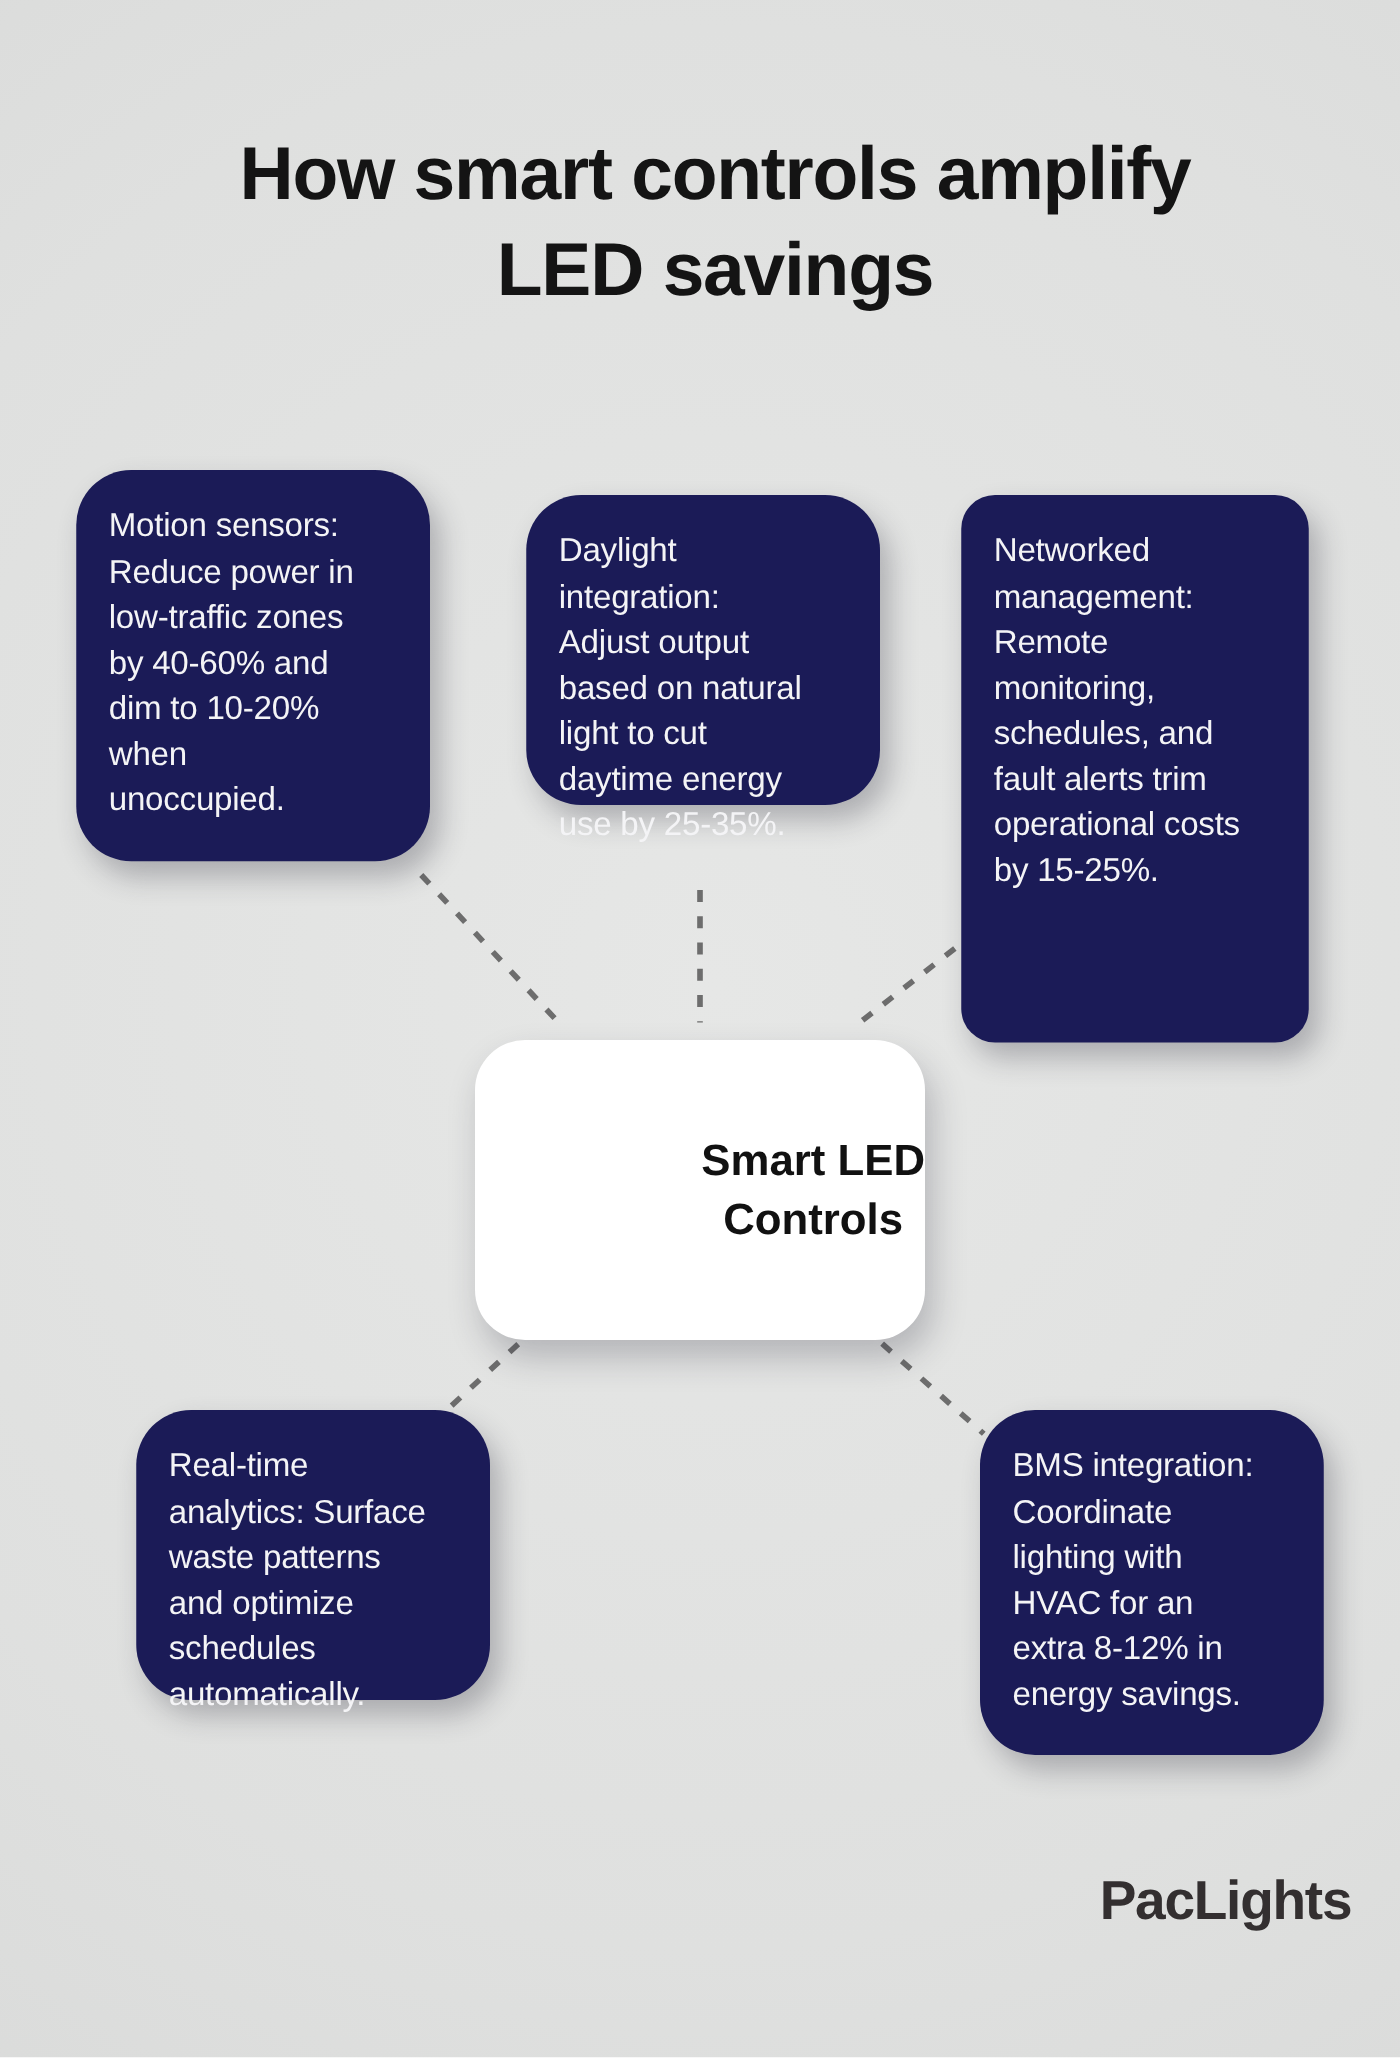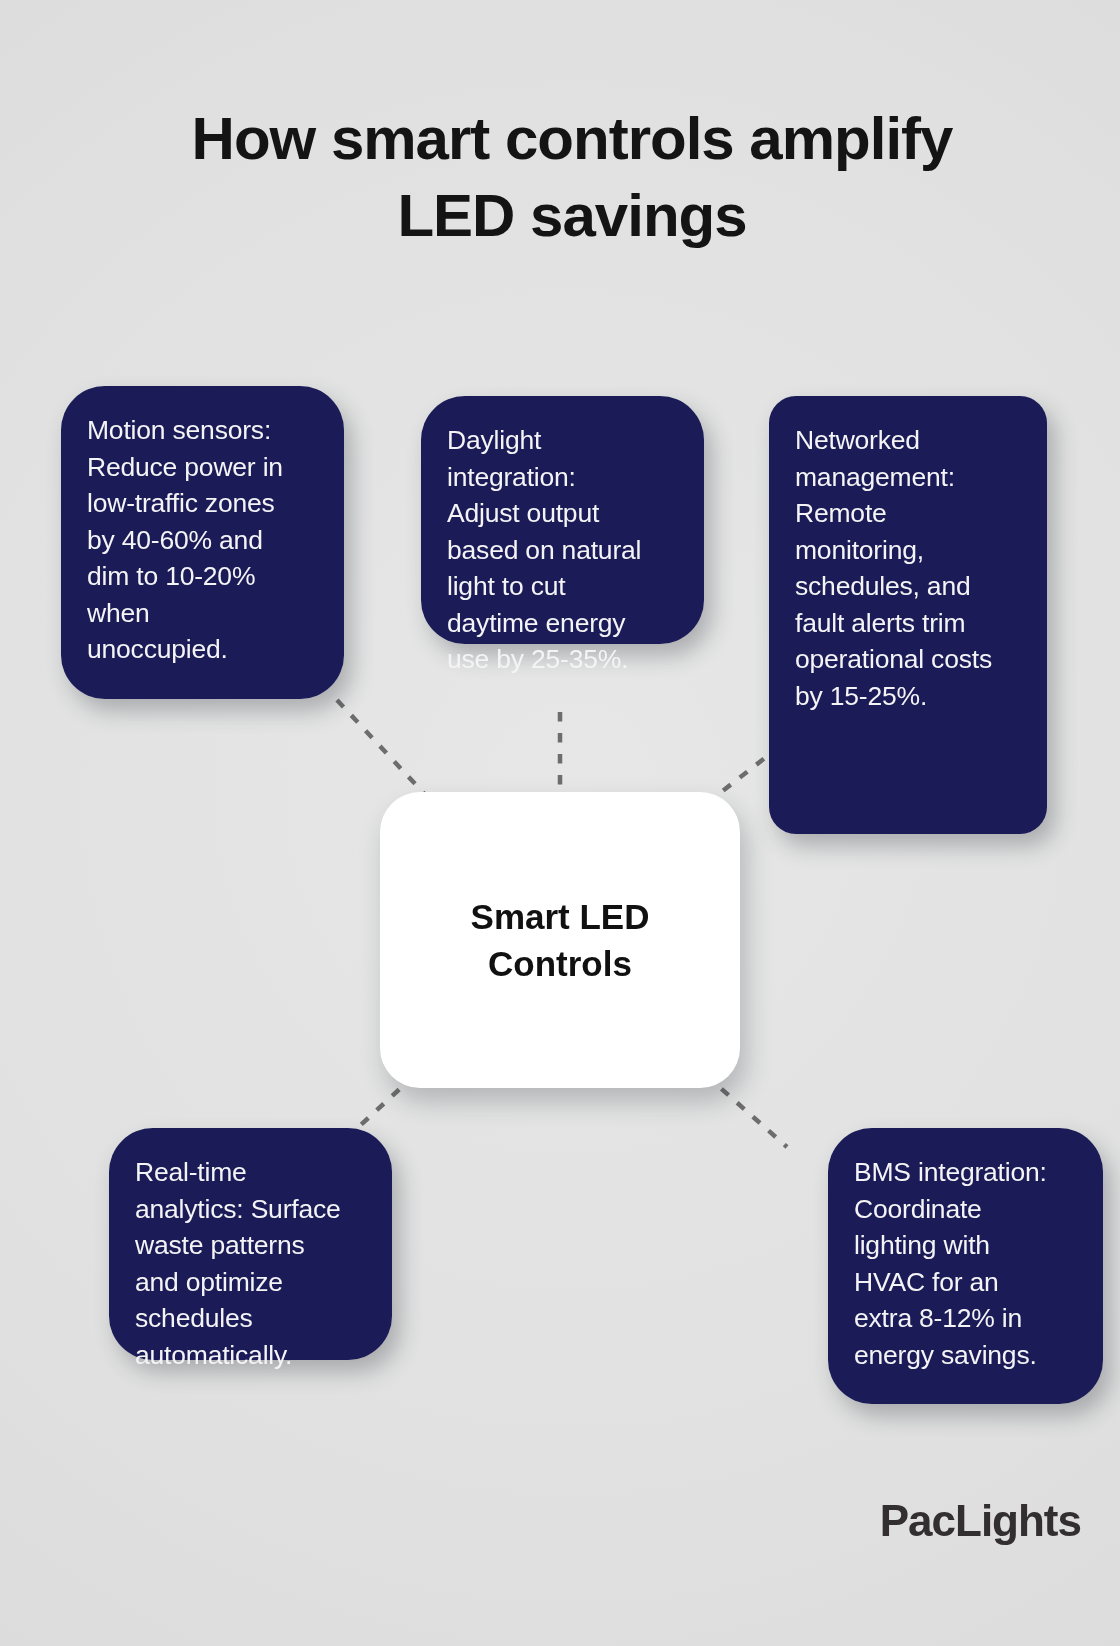--- a/index.html
+++ b/index.html
@@ -39,36 +39,36 @@
     color: #f4f4f6;
     box-shadow: 8px 12px 22px rgba(45, 45, 60, 0.30);
   }
   .card p {
     margin: 0;
     font-size: 26.5px;
     line-height: 36.5px;
     letter-spacing: -0.2px;
     white-space: pre-line;
   }
-  .card1 { left: 61px;  top: 386px;  width: 283px; height: 313px; }
+  .card1 { left: 61px;  top: 376px;  width: 283px; height: 313px; }
   .card2 { left: 421px; top: 396px;  width: 283px; height: 248px; }
   .card3 { left: 769px; top: 396px;  width: 278px; height: 438px; border-radius: 27px; }
   .card4 { left: 61px;  top: 1128px; width: 283px; height: 232px; margin-left: 48px; }
-  .card5 { left: 784px; top: 1128px; width: 275px; height: 276px; margin-left: 44px; }
+  .card5 { left: 784px; top: 1128px; width: 275px; height: 276px; }
   .center-node {
     position: absolute;
-    left: 380px; top: 792px;
-    width: 360px; height: 296px;
+    left: 380px; top: 832px;
+    width: 360px; height: 240px;
     box-sizing: border-box;
     background: #ffffff;
     border-radius: 40px;
     box-shadow: 6px 14px 26px rgba(45, 45, 60, 0.25);
     display: flex;
     align-items: center;
-    justify-content: center;
+    justify-content: flex-end;
   }
   .center-node p {
     margin: 0;
     text-align: center;
     font-size: 35px;
     line-height: 47px;
     font-weight: 700;
     color: #111111;
     white-space: pre-line;
   }

